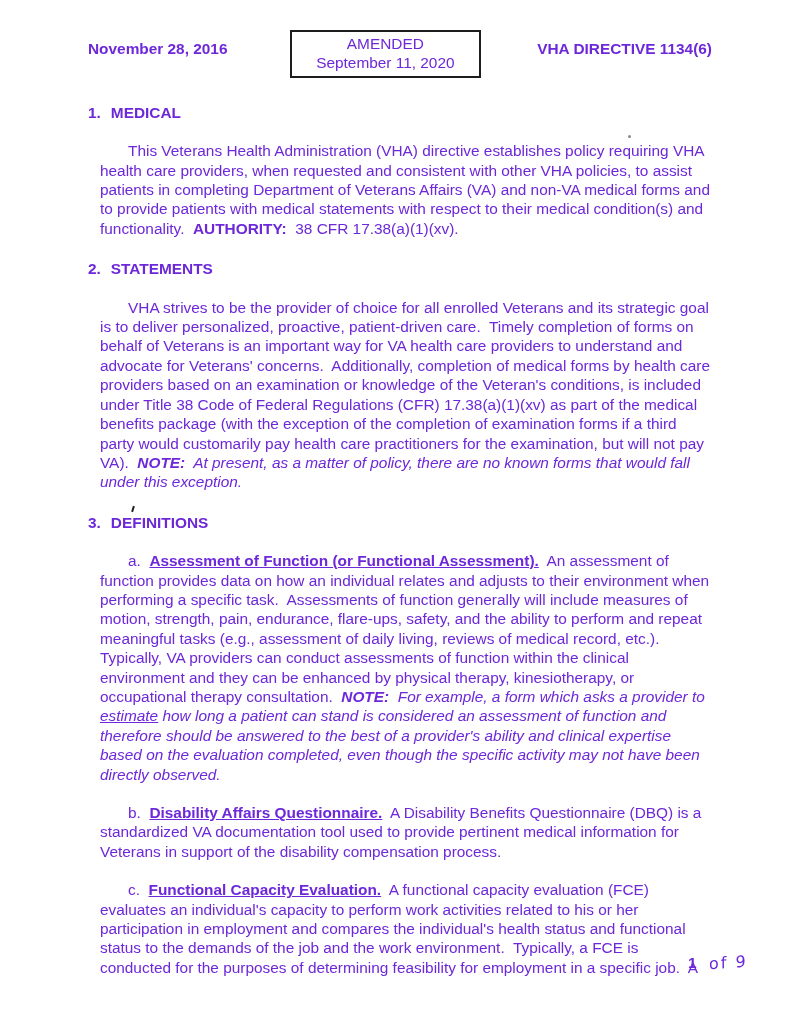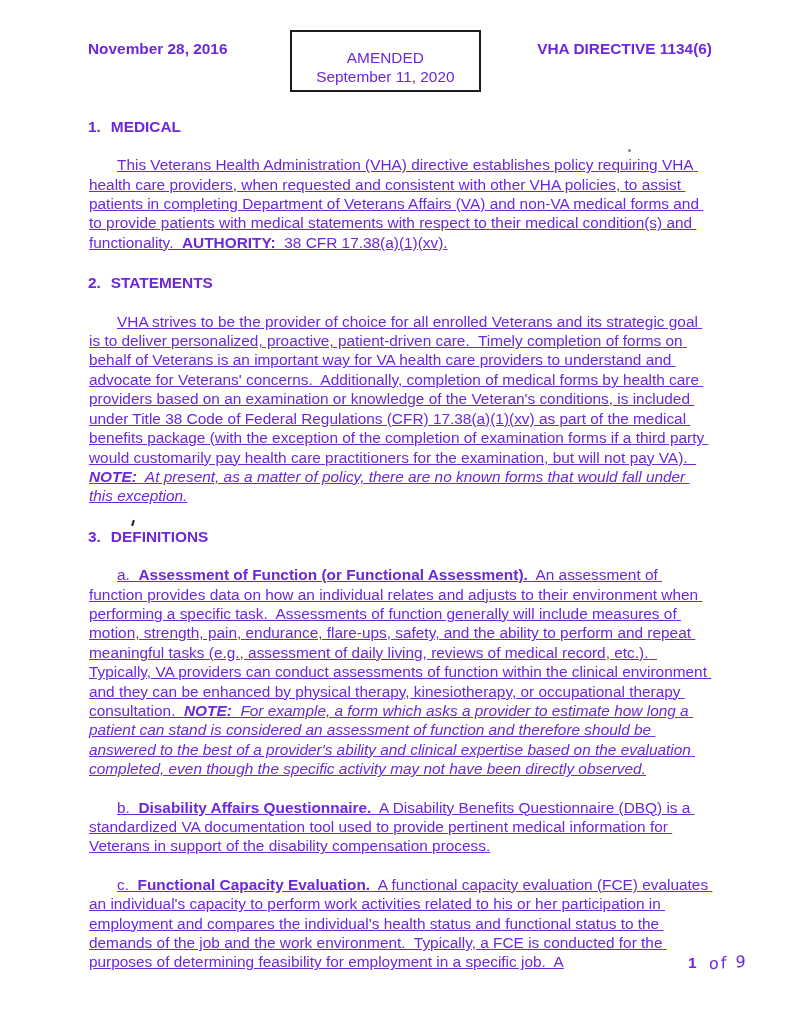--- a/index.html
+++ b/index.html
@@ -23,21 +23,21 @@
     justify-content: space-between;
     align-items: flex-start;
   }
   .hdr-date, .hdr-directive {
     font-weight: bold;
     margin-top: 9px;
     white-space: nowrap;
   }
   .stamp {
     border: 2px solid #1d1d1d;
-    padding: 16px 24px 3px 24px;
+    padding: 2px 24px 3px 24px;
     text-align: center;
     margin-left: 12px;
     margin-right: 6px;
   }
   .stamp div { white-space: nowrap; }
   
   .title {
     position: relative;
     font-weight: bold;
     text-align: center;
@@ -64,24 +64,23 @@
   .defs-artifact {
     position: absolute;
     left: 44px;
     top: -7px;
     width: 2px;
     height: 6px;
     background: #222;
     transform: rotate(18deg);
   }
   .para {
-    margin: 19px 0 0 1px;
+    margin: 19px 0 0 12px;
     text-indent: 28px;
     white-space: pre-wrap;
-    text-decoration: underline;
   }
   .b { font-weight: bold; }
   .i { font-style: italic; }
   .u { text-decoration: underline; }
   
   .footer {
     position: absolute;
     left: 688px;
     top: 953px;
     white-space: nowrap;

